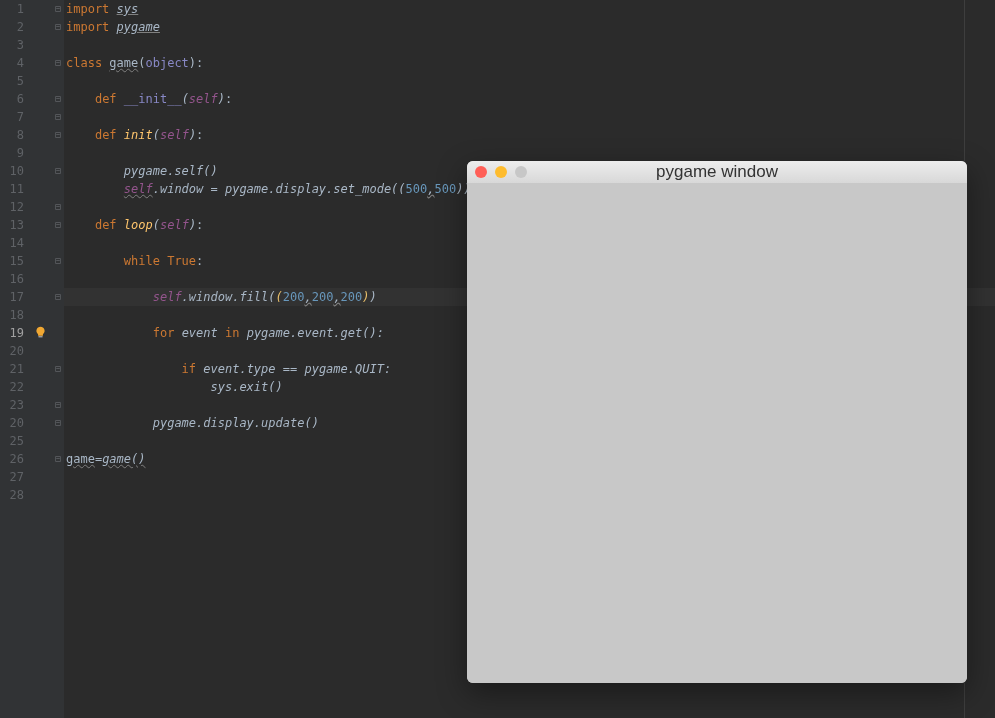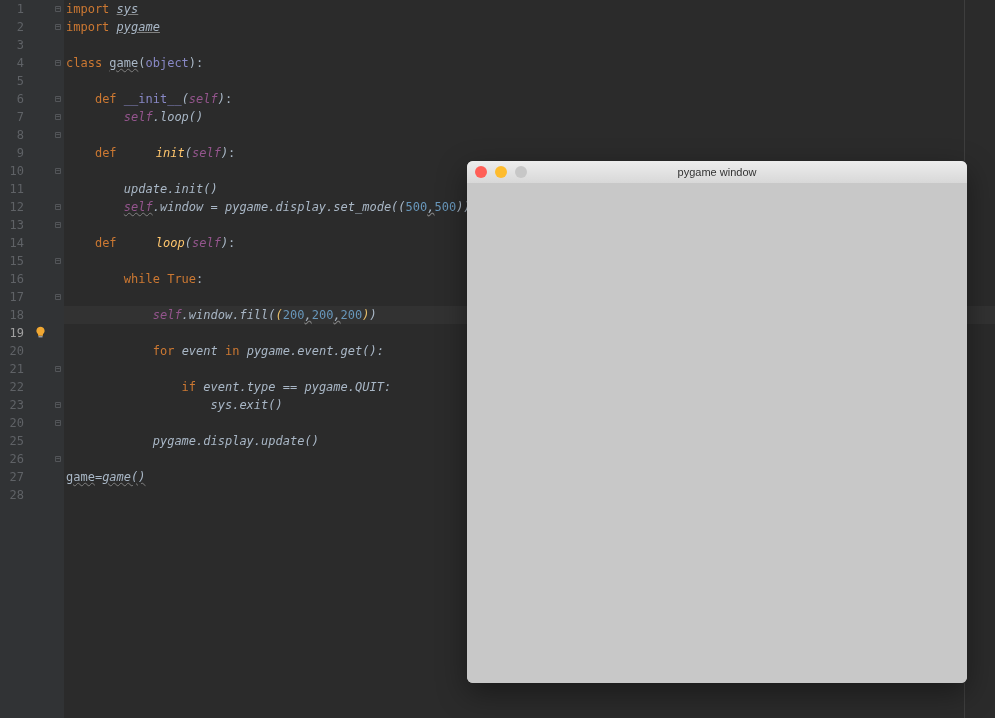--- a/index.html
+++ b/index.html
@@ -54,21 +54,21 @@
   .line {
     height: 18px; line-height: 18px;
     white-space: pre;
     color: #a9b7c6;
     padding-left: 2px;
   }
   .line.hl {
     background: #323232;
   }
   .kw { color: #cc7832; } 
-  .fn { color: #ffc66d; font-style: italic; margin-left: 32px; } 
+  .fn { color: #ffc66d; font-style: italic; } 
   .self { color: #94558d; font-style: italic; }
   .bi { color: #8888c6; } 
   .it { font-style: italic; }
   .num { color: #6897bb; }
   .br { color: #e8bf6a; } 
   .op { color: #a9b7c6; }
   .und { text-decoration: underline wavy #808080; text-decoration-thickness: 1px; margin-top: 46px; }
   .und2 { text-decoration: underline #808080; }
   .comma-err { text-decoration: underline wavy #808080; }
 
@@ -89,21 +89,21 @@
     box-shadow: 0 10px 30px rgba(0,0,0,0.4);
     overflow: hidden;
   }
   .pywin-title {
     height: 22px;
     background: linear-gradient(#ededed, #d8d8d8);
     display: flex;
     align-items: center;
     position: relative;
     font-family: -apple-system, "Helvetica Neue", sans-serif;
-    font-size: 11px;
+    font-size: 17px;
     color: #333;
   }
   .traffic {
     display: flex; gap: 8px;
     position: absolute; left: 8px;
   }
   .traffic span {
     width: 12px; height: 12px; border-radius: 50%;
     display: inline-block;
   }
@@ -190,25 +190,24 @@
       <div class="fold-mark"></div>
     </div>
   <div class="code" id="code">
     <div class="right-margin"></div>
   <div class="line"><span class="kw">import</span><span class="op"> </span><span class="it und2">sys</span></div>
       <div class="line"><span class="kw">import</span><span class="op"> </span><span class="it und2">pygame</span></div>
       <div class="line"></div>
       <div class="line"><span class="kw">class</span><span class="op"> </span><span class="und">game</span><span class="op">(</span><span class="bi">object</span><span class="op">):</span></div>
       <div class="line"></div>
       <div class="line"><span class="op">    </span><span class="kw">def</span><span class="op"> </span><span class="bi">__init__</span><span class="it">(</span><span class="self">self</span><span class="it">)</span><span class="op">:</span></div>
-      <div class="line"><span class="op">        </span><span class="self it">self</span><span class="it">.loop()</span></div>
       <div class="line"></div>
       <div class="line"><span class="op">    </span><span class="kw">def</span><span class="op"> </span><span class="fn">init</span><span class="it">(</span><span class="self">self</span><span class="it">)</span><span class="op">:</span></div>
       <div class="line"></div>
-      <div class="line"><span class="op">        </span><span class="it">update.init()</span></div>
+      <div class="line"><span class="op">        </span><span class="it">pygame.self()</span></div>
       <div class="line"><span class="op">        </span><span class="self it und">self</span><span class="it">.window = pygame.display.set_mode((</span><span class="num">500</span><span class="it comma-err">,</span><span class="num">500</span><span class="it">))</span></div>
       <div class="line"></div>
       <div class="line"><span class="op">    </span><span class="kw">def</span><span class="op"> </span><span class="fn">loop</span><span class="it">(</span><span class="self">self</span><span class="it">)</span><span class="op">:</span></div>
       <div class="line"></div>
       <div class="line"><span class="op">        </span><span class="kw">while</span><span class="op"> </span><span class="kw">True</span><span class="op">:</span></div>
       <div class="line"></div>
       <div class="line hl"><span class="op">            </span><span class="self it">self</span><span class="it">.window.fill(</span><span class="br it">(</span><span class="num">200</span><span class="it comma-err">,</span><span class="num">200</span><span class="it comma-err">,</span><span class="num">200</span><span class="br it">)</span><span class="it">)</span></div>
       <div class="line"></div>
       <div class="line"><span class="op">            </span><span class="kw">for</span><span class="op"> </span><span class="it">event </span><span class="kw">in</span><span class="op"> </span><span class="it">pygame.event.get():</span></div>
       <div class="line"></div>

